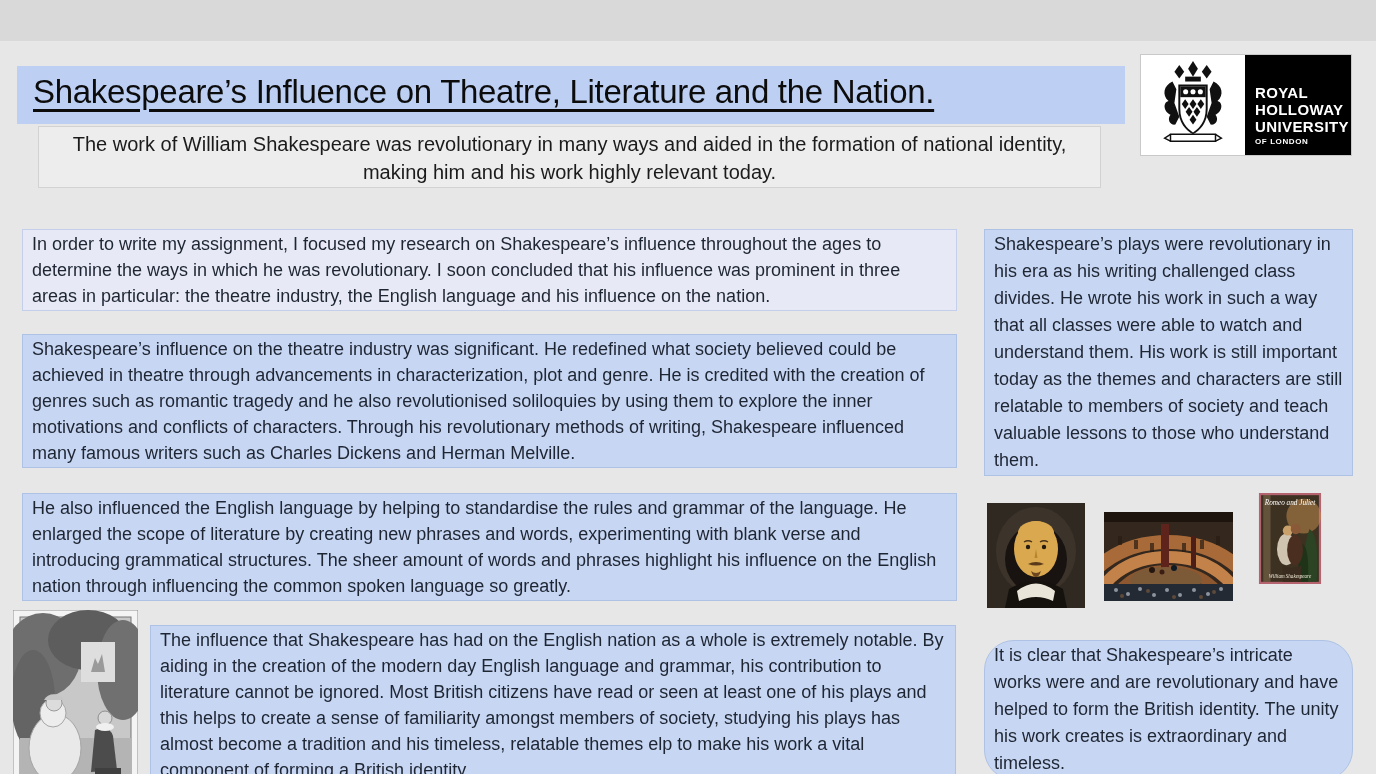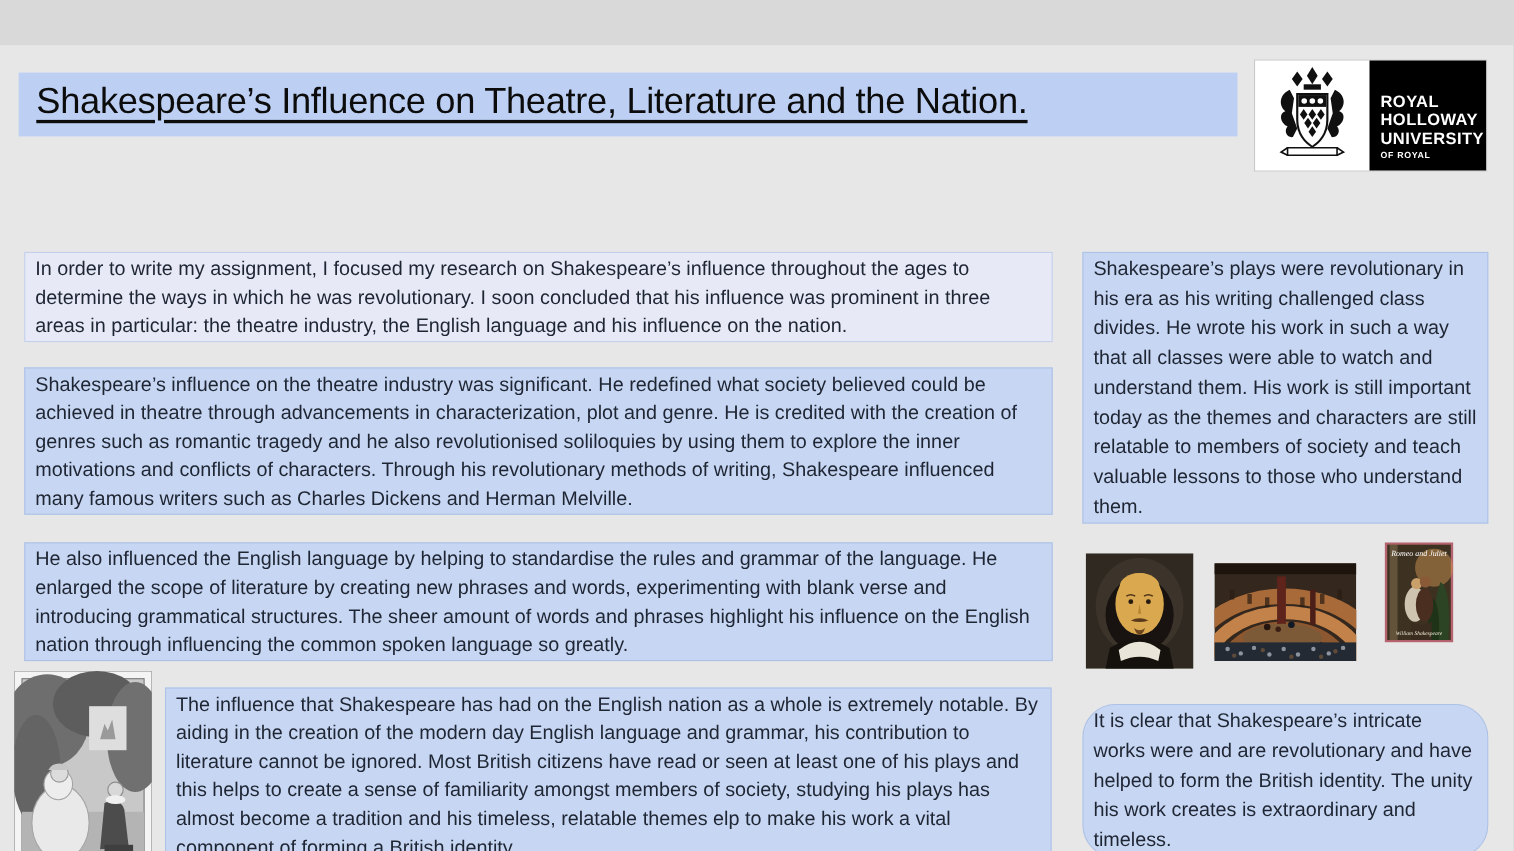--- a/index.html
+++ b/index.html
@@ -42,20 +42,23 @@
 </style>
 </head>
 <body>
 
 <div class="slide">
 
   <div class="abs title-bar">
     <span class="title-text">Shakespeare’s Influence on Theatre, Literature and the Nation.</span>
   </div>
 
+  <div class="abs subtitle-box">
+    <span>The work of William Shakespeare was revolutionary in many ways and aided in the formation of national identity, making him and his work highly relevant today.</span>
+  </div>
 
   <div class="abs logo">
     <div class="logo-crest">
       <svg viewBox="0 0 70 92" width="74" height="90">
         <g fill="#101010">
           <polygon points="35,1 40,9 35,17 30,9"></polygon>
           <polygon points="21,5 26,12 21,19 16,12"></polygon>
           <polygon points="49,5 54,12 49,19 44,12"></polygon>
           <rect x="27" y="17" width="16" height="5"></rect>
           <path d="M14,22 C5,26 3,36 10,42 C3,44 6,54 12,56 C8,61 12,67 17,66 L21,58 L16,44 L18,30 Z"></path>
@@ -76,21 +79,21 @@
           <polygon points="35,56 38.5,61 35,66 31.5,61"></polygon>
         </g>
         <path d="M12,76 L58,76 L58,83 L12,83 Z" fill="#ffffff" stroke="#101010" stroke-width="1.5"></path>
         <path d="M12,76 L6,80 L12,83 M58,76 L64,80 L58,83" fill="none" stroke="#101010" stroke-width="1.5"></path>
       </svg>
     </div>
     <div class="logo-block">
       <div class="logo-line">ROYAL</div>
       <div class="logo-line">HOLLOWAY</div>
       <div class="logo-line">UNIVERSITY</div>
-      <div class="logo-sub">OF ROYAL</div>
+      <div class="logo-sub">OF LONDON</div>
     </div>
   </div>
 
 
   <div class="box light" style="left:22px;top:188px;width:935px;height:82px;">In order to write my assignment, I focused my research on Shakespeare’s influence throughout the ages to determine the ways in which he was revolutionary. I soon concluded that his influence was prominent in three areas in particular: the theatre industry, the English language and his influence on the nation.</div>
 
   <div class="box blue" style="left:22px;top:293px;width:935px;height:134px;">Shakespeare’s influence on the theatre industry was significant. He redefined what society believed could be achieved in theatre through advancements in characterization, plot and genre. He is credited with the creation of genres such as romantic tragedy and he also revolutionised soliloquies by using them to explore the inner motivations and conflicts of characters. Through his revolutionary methods of writing, Shakespeare influenced many famous writers such as Charles Dickens and Herman Melville.</div>
 
   <div class="box blue" style="left:22px;top:452px;width:935px;height:108px;">He also influenced the English language by helping to standardise the rules and grammar of the language. He enlarged the scope of literature by creating new phrases and words, experimenting with blank verse and introducing grammatical structures. The sheer amount of words and phrases highlight his influence on the English nation through influencing the common spoken language so greatly.</div>
 

